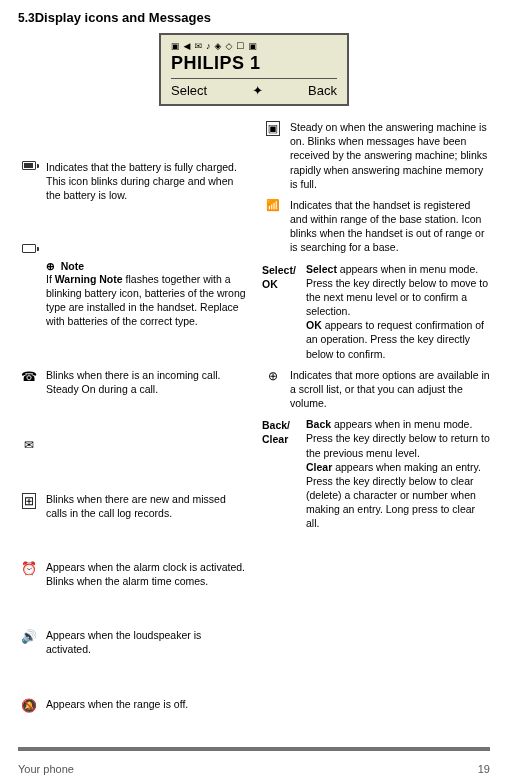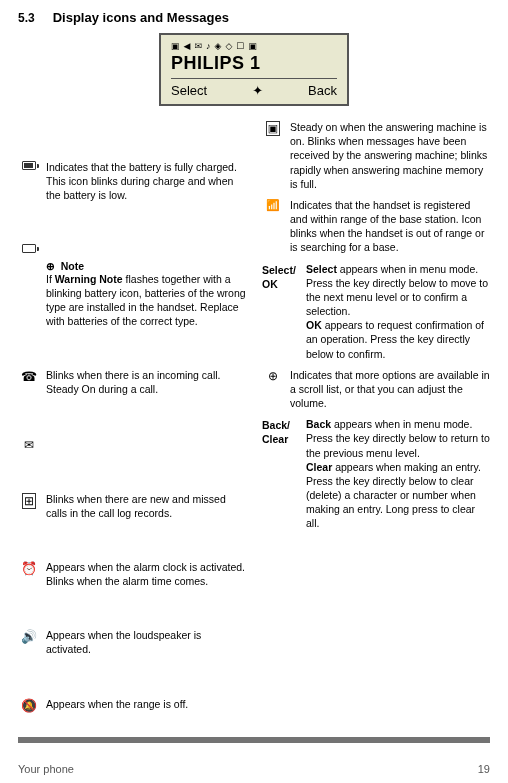--- a/index.html
+++ b/index.html
@@ -18,21 +18,20 @@
       align-items: baseline;
       margin-bottom: 8px;
     }
     .section-num {
       font-weight: bold;
       font-size: 12px;
     }
     .section-title {
       font-weight: bold;
       font-size: 13px;
-      margin-left: 18px;
     }
 
     .phone-screen-wrapper {
       display: flex;
       justify-content: center;
       margin-bottom: 14px;
     }
     .phone-screen {
       border: 2px solid #555;
       width: 190px;
@@ -110,22 +109,22 @@
 
     .footer {
       position: fixed;
       bottom: 8px;
       left: 18px;
       right: 18px;
       display: flex;
       justify-content: space-between;
       font-size: 11px;
       color: #555;
-      border-top: 6px solid #737373;
-      padding-top: 20px;
+      border-top: 4px solid #737373;
+      padding-top: 12px;
     }
 
     
     .ic-battery-full {
       display: inline-block;
       width: 14px;
       height: 9px;
       border: 1.5px solid #333;
       position: relative;
       border-radius: 1px;

